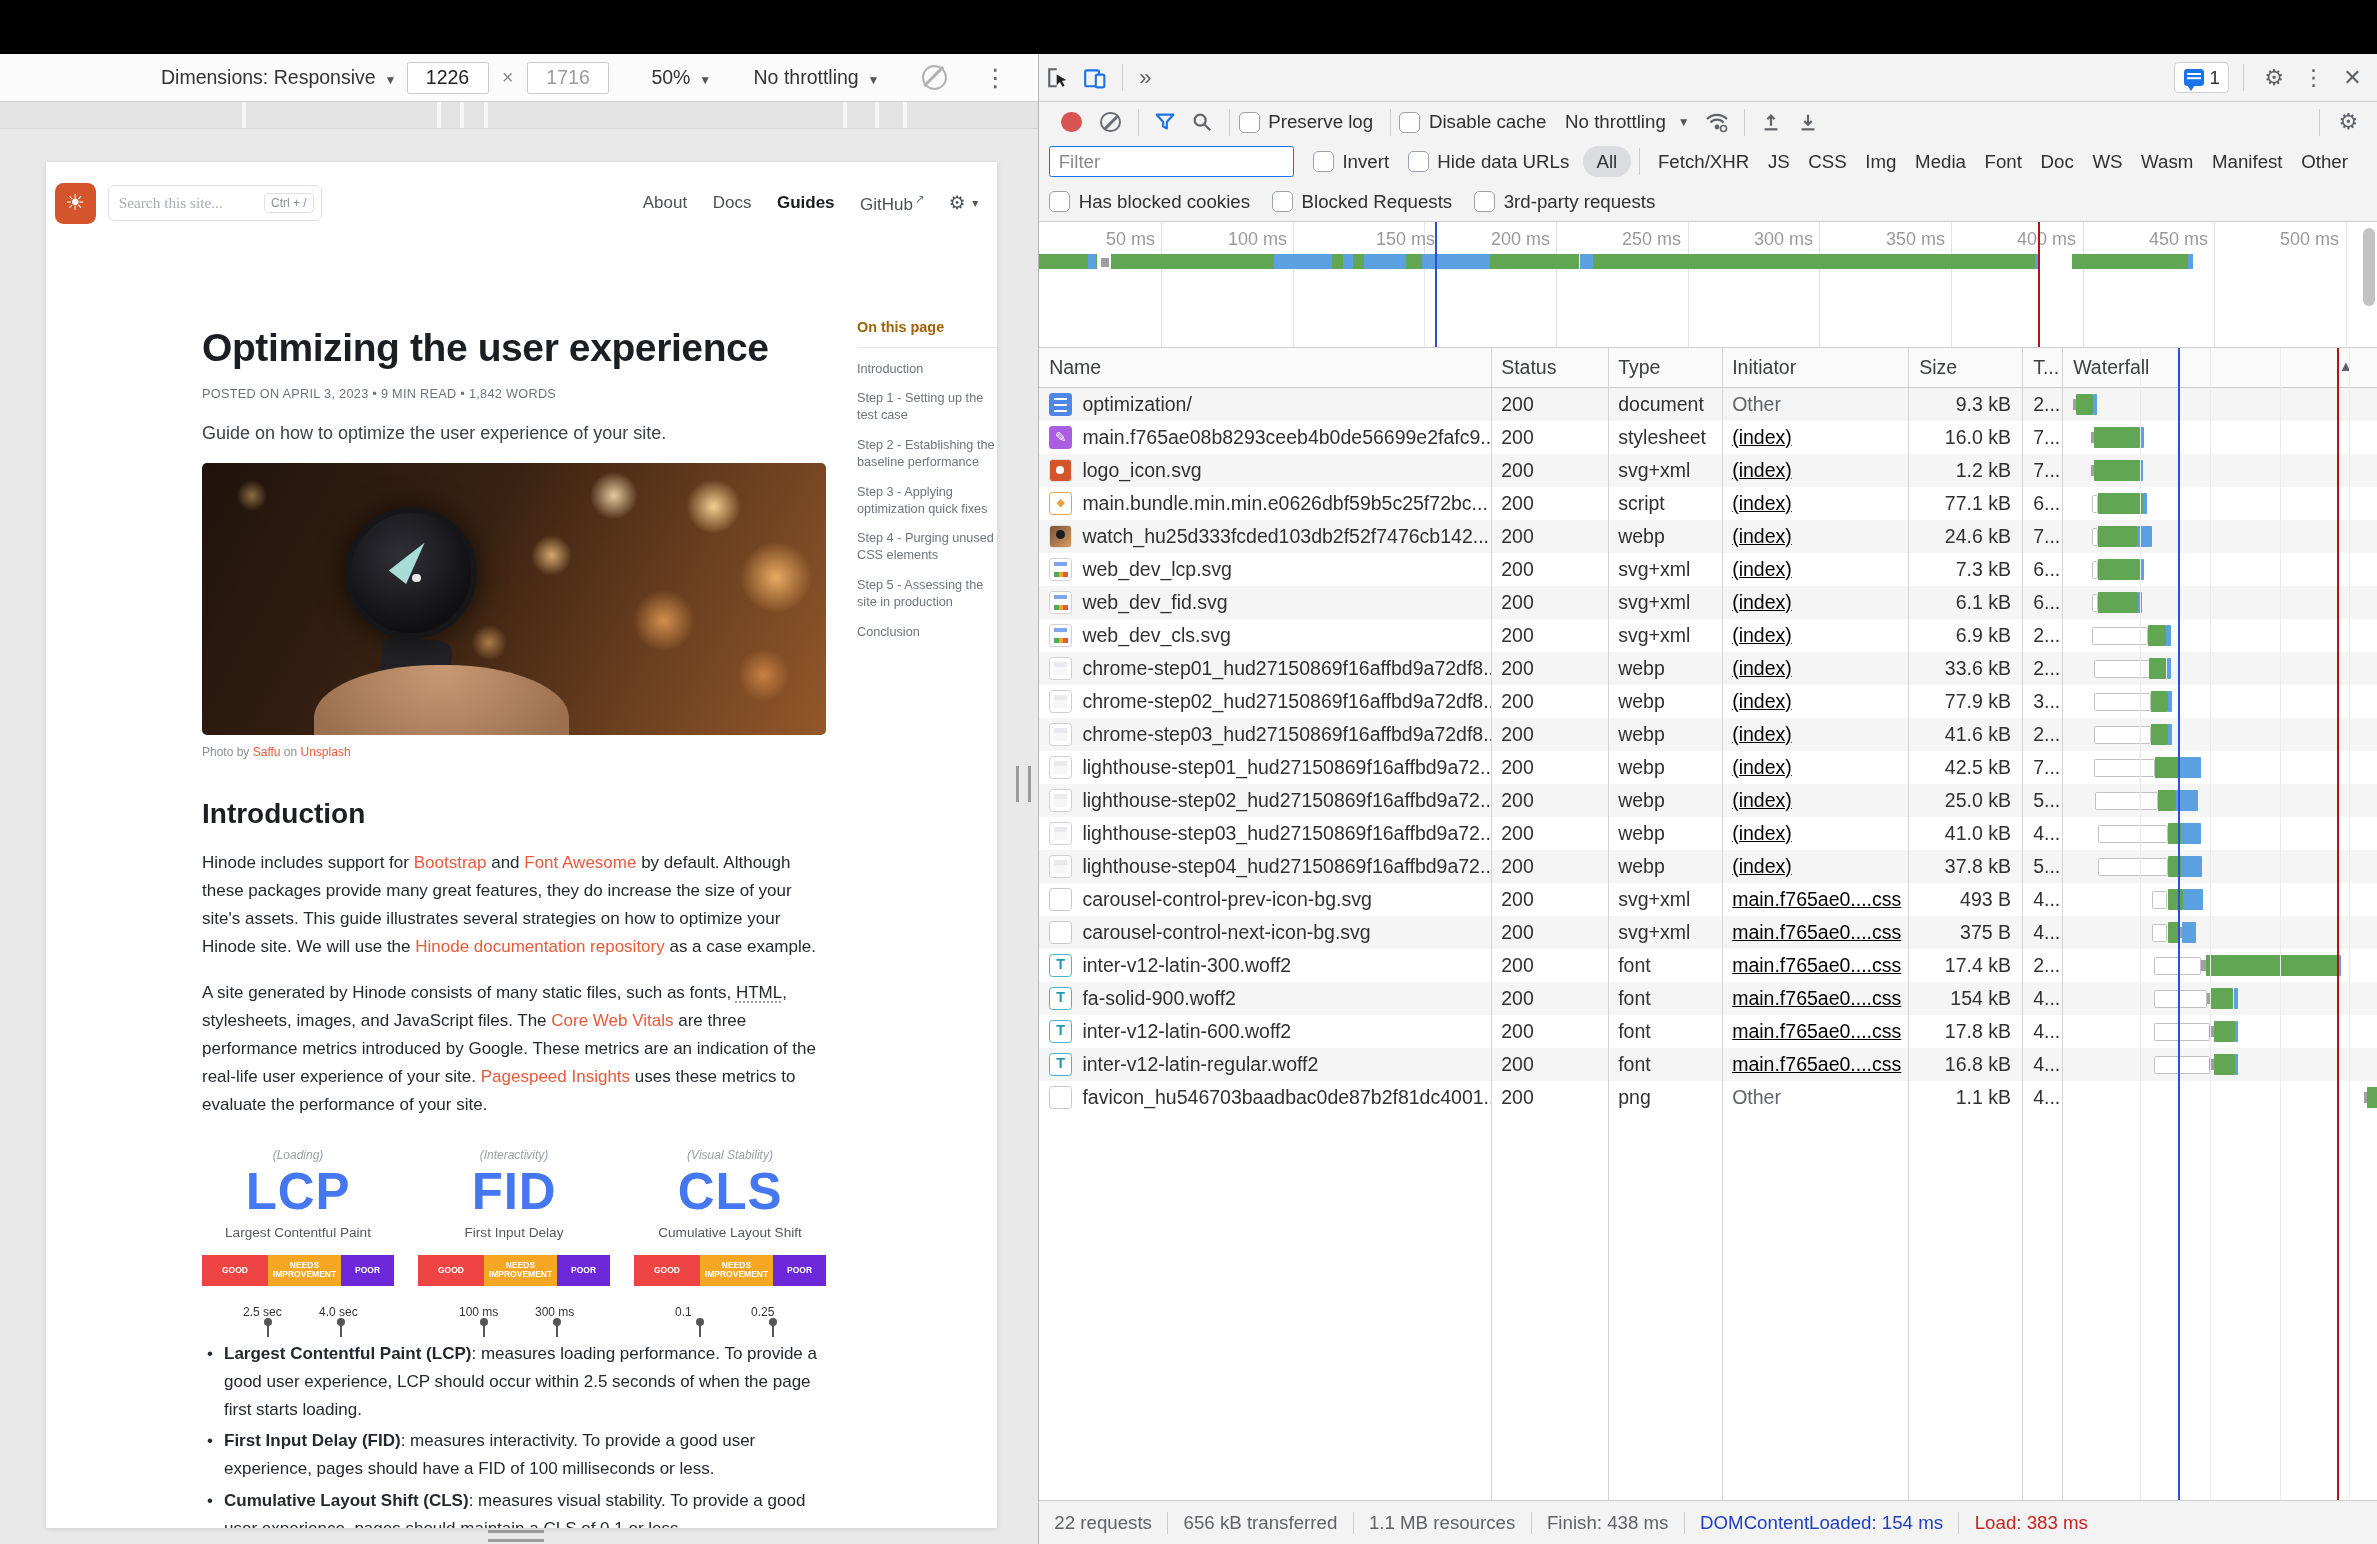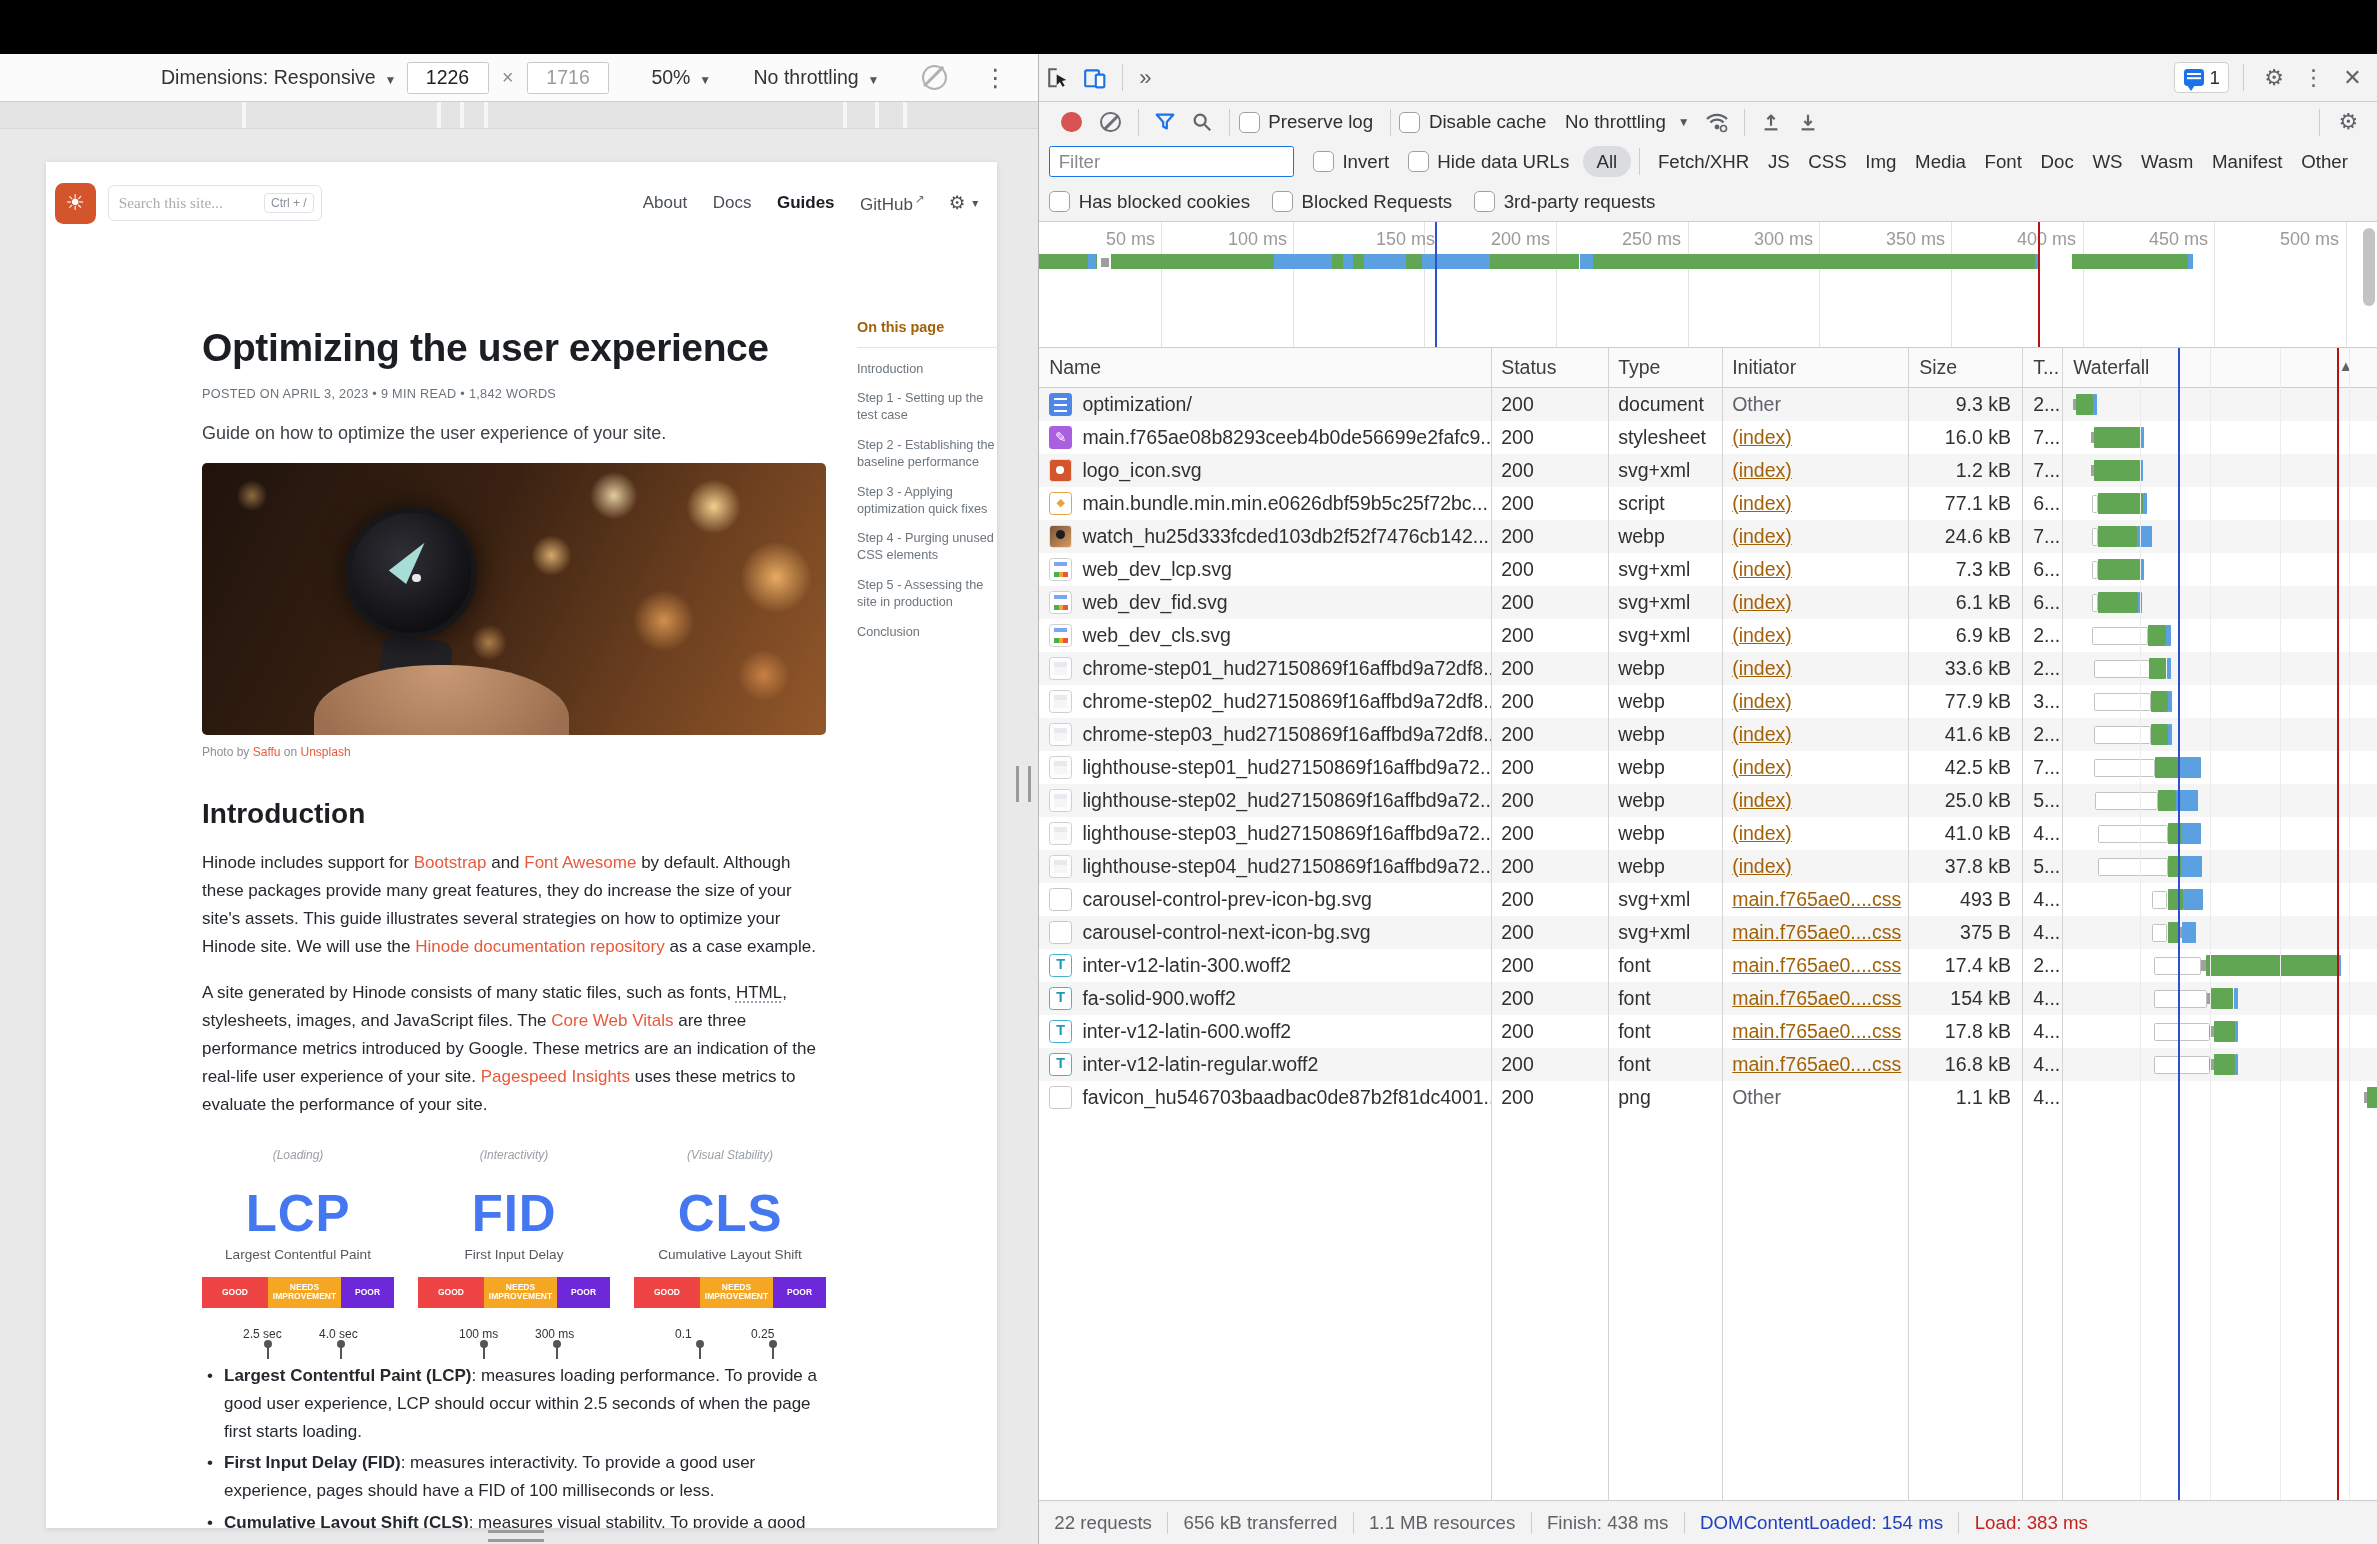--- a/index.html
+++ b/index.html
@@ -61,21 +61,21 @@
   #photo-caption { margin-top:10.2px; font-size:12px; color:#8a9097; }
   #article h2 { margin-top:39px; font-size:28px; color:#1b1f23; }
   #article p { margin-top:18.7px; font-size:17px; line-height:28px; }
   .rt-b { font-weight:bold; }
   .rt-l { color:#e8593a; cursor:pointer; }
   .rt-d { text-decoration:underline dotted #8a9097; text-underline-offset:3.4px; }
   
   #metrics { margin-top:29px; display:flex; justify-content:space-between; }
   .metric { width:192px; text-align:center; position:relative; }
   .metric .tag { font-size:12px; font-style:italic; color:#9aa0a6; }
-  .metric .abbr { margin-top:22px; font-size:51px; font-weight:bold; color:#4577f0; letter-spacing:0.8px; }
+  .metric .abbr { margin-top:0; font-size:51px; font-weight:bold; color:#4577f0; letter-spacing:0.8px; }
   .metric .mname { margin-top:3.4px; font-size:13.6px; color:#55595e; }
   .metric .bar { margin-top:15.3px; display:flex; height:31px; font-size:8.5px; font-weight:bold; color:#fff; }
   .metric .bar .seg { display:flex; align-items:center; justify-content:center; text-align:center; line-height:9.3px; }
   .seg.good { width:66px; background:#ef4444; }
   .seg.needs { width:73px; background:#f5a623; }
   .seg.poor { width:53px; background:#6d28d9; }
   .marker { position:absolute; width:1.7px; height:13.6px; background:#555; top:100%; }
   .marker::before { content:""; position:absolute; left:-3.4px; top:-5.1px; width:8.5px; height:8.5px; border-radius:50%; background:#555; }
   .mlabels { position:relative; height:37px; font-size:12px; color:#333; }
   .mlabels span { position:absolute; top:18.7px; }
@@ -142,21 +142,21 @@
   #tbl-header { position:relative; display:grid; grid-template-columns:452px 117px 114px 187px 114px 40px 316px; height:40px; align-items:center; background:#fafafa; border-bottom:0.8px solid #cacdd1; font-size:19.5px; color:#3c4043; }
   #tbl-header .hc { padding-left:10.2px; white-space:nowrap; overflow:hidden; }
   #sort-arrow { position:absolute; right:24px; top:10.2px; font-size:14.4px; color:#5f6368; }
   #rows { position:relative; }
   .row { display:grid; grid-template-columns:452px 117px 114px 187px 114px 40px 316px; height:33px; align-items:center; font-size:19.5px; color:#303030; cursor:default; }
   .row.odd { background:#f5f5f5; }
   .cell { padding-left:10.2px; white-space:nowrap; overflow:hidden; text-overflow:clip; }
   .cell.name { display:flex; align-items:center; gap:10.2px; }
   .cell.name span { overflow:hidden; white-space:nowrap; }
   .cell.size { text-align:right; padding-right:12px; padding-left:0; }
-  .init-link { text-decoration:underline; color:#a16207; cursor:pointer; }
+  .init-link { text-decoration:underline; color:#000000; cursor:pointer; }
   .init-plain { color:#5f6368; }
   .wfcell { position:relative; height:33px; }
   .wfseg { position:absolute; top:6px; height:21px; }
   .wfseg.g { background:#61a653; border-radius:0.8px; }
   .wfseg.b { background:#5ba0e0; border-radius:0.8px; }
   .wfseg.w { top:7.6px; height:18px; background:#fff; border:1.7px solid #c2c2c2; border-radius:1.7px; }
   .wfseg.gy { top:11px; height:11px; background:#a0a0a0; }
   
   .ic { width:23px; height:23px; border-radius:3.4px; flex:none; position:relative; }
   .ic-doc { background:#4f87e8; }

